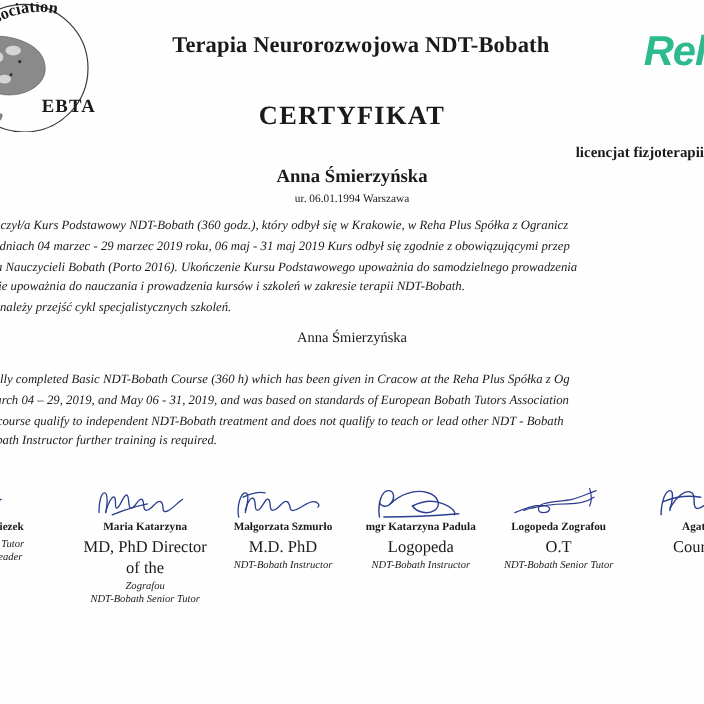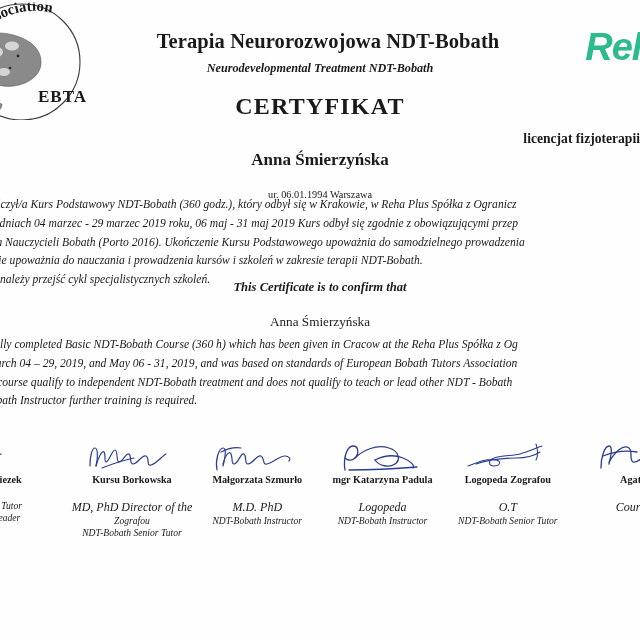--- a/index.html
+++ b/index.html
@@ -90,21 +90,21 @@
     text-align: right;
   }
   .recipient-name {
     font-size: 17px;
     font-weight: bold;
     line-height: 1.45;
   }
   .recipient-born {
     font-size: 10.3px;
     line-height: 1.5;
-    margin-top: 14px;
+    margin-top: 1px;
   }
 
   
   .body-pl {
     position: absolute;
     left: -78px;
     top: 196px;
     width: 800px;
     font-size: 11.6px;
     font-style: italic;
@@ -168,24 +168,23 @@
     top: 0;
     transform: translateX(-50%);
   }
   .sig-name {
     font-size: 10.2px;
     font-weight: bold;
     line-height: 1.25;
     white-space: nowrap;
   }
   .sig-role {
-    font-size: 12px;
-    font-style: italic;
+    font-size: 15px;
     line-height: 1.28;
-    margin-top: 13px;
+    margin-top: 2px;
   }
   .sig-org {
     font-size: 9.6px;
     font-style: italic;
     line-height: 1.28;
   }
 
   .place-date {
     position: absolute;
     left: 0; right: 0;
@@ -228,41 +227,39 @@
         <textPath href="#ringpath" startOffset="6%">th Tutors Association</textPath>
       </text>
       <text x="92" y="100" font-family="'Liberation Serif', serif" font-size="17" font-weight="bold" letter-spacing="1" fill="#1a1a1a">EBTA</text>
     </svg>
   </div>
 
   <div class="reha-logo">Reh</div>
 
   <div class="title-block">
     <div class="doc-title">Terapia Neurorozwojowa NDT-Bobath</div>
-    <div class="doc-subtitle">Neurodevelopmental Treatment NDT-Bobath</div>
   </div>
 
   <div class="certyfikat">CERTYFIKAT</div>
 
   <div class="recipient-block">
     <div class="recipient-degree">licencjat fizjoterapii</div>
     <div class="recipient-name">Anna Śmierzyńska</div>
     <div class="recipient-born">ur. 06.01.1994 Warszawa</div>
   </div>
 
   <div class="body-pl">
     <span class="ln">i pomyślnie ukończył/a Kurs Podstawowy NDT-Bobath (360 godz.), który odbył się w Krakowie, w Reha Plus Spółka z Ogranicz</span>
     <span class="ln">nością Sp. K., w dniach 04 marzec - 29 marzec 2019 roku, 06 maj - 31 maj 2019 Kurs odbył się zgodnie z obowiązującymi przep</span>
     <span class="ln">o Stowarzyszenia Nauczycieli Bobath (Porto 2016). Ukończenie Kursu Podstawowego upoważnia do samodzielnego prowadzenia</span>
     <span class="ln">wej, natomiast nie upoważnia do nauczania i prowadzenia kursów i szkoleń w zakresie terapii NDT-Bobath.</span>
     <span class="ln">struktorem NDT należy przejść cykl specjalistycznych szkoleń.</span>
   </div>
 
   <div class="confirm-block">
-    <div class="confirm-line">This Certificate is to confirm that</div>
     <div class="confirm-name">Anna Śmierzyńska</div>
   </div>
 
   <div class="body-en">
     <span class="ln">ed and successfully completed Basic NDT-Bobath Course (360 h) which has been given in Cracow at the Reha Plus Spółka z Og</span>
     <span class="ln">nością Sp. K. March 04 – 29, 2019, and May 06 - 31, 2019, and was based on standards of European Bobath Tutors Association</span>
     <span class="ln">mpletion of this course qualify to independent NDT-Bobath treatment and does not qualify to teach or lead other NDT - Bobath</span>
     <span class="ln">come a NDT-Bobath Instructor further training is required.</span>
   </div>
 
@@ -289,21 +286,21 @@
         <svg width="100" height="34" viewBox="0 0 100 34" aria-hidden="true">
           <g fill="none" stroke="#2c3e8f" stroke-width="1.2" stroke-linecap="round">
             <path d="M8,26 C8,16 10,8 13,8 C16,8 16,18 14,26"></path>
             <path d="M14,26 C16,18 20,10 22,12 C24,14 22,22 24,22 C27,22 30,10 33,10
                      C36,10 34,22 37,22 C41,22 44,12 47,14 C50,16 47,24 51,24
                      C56,24 60,14 64,16 C68,18 64,26 69,25 C74,24 80,16 84,14"></path>
             <path d="M20,28 C30,24 42,20 52,18"></path>
           </g>
         </svg>
       </div>
-      <div class="sig-name">Kursu Borkowska</div>
+      <div class="sig-name">Maria Katarzyna</div>
       <div class="sig-role">MD, PhD Director of the</div>
       <div class="sig-org">Zografou</div>
       <div class="sig-org">NDT-Bobath Senior Tutor</div>
     </div>
 
     <div class="sig-cell">
       <div class="sig-mark">
         <svg width="100" height="34" viewBox="0 0 100 34" aria-hidden="true">
           <g fill="none" stroke="#2c3e8f" stroke-width="1.2" stroke-linecap="round">
             <path d="M10,30 C8,20 12,8 16,8 C20,8 18,18 16,26"></path>

